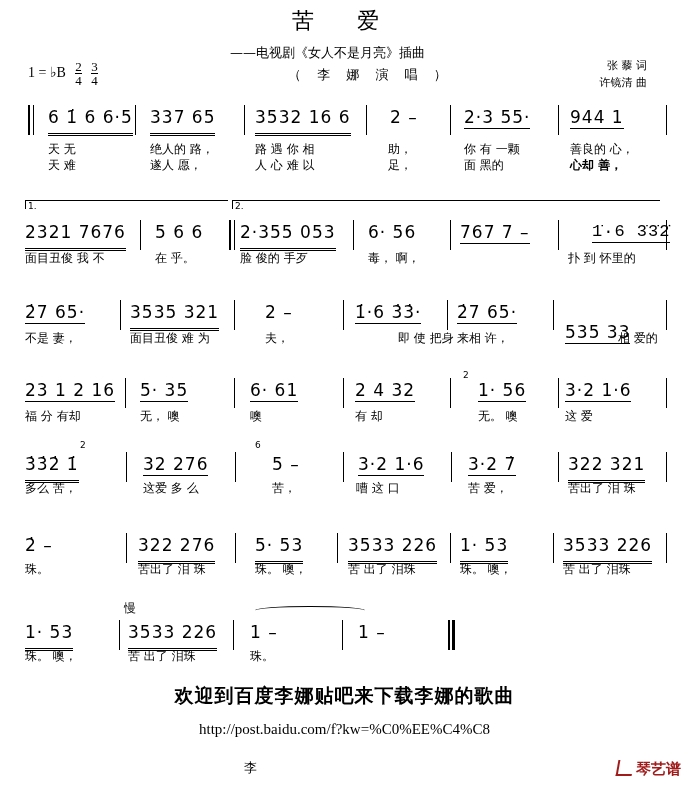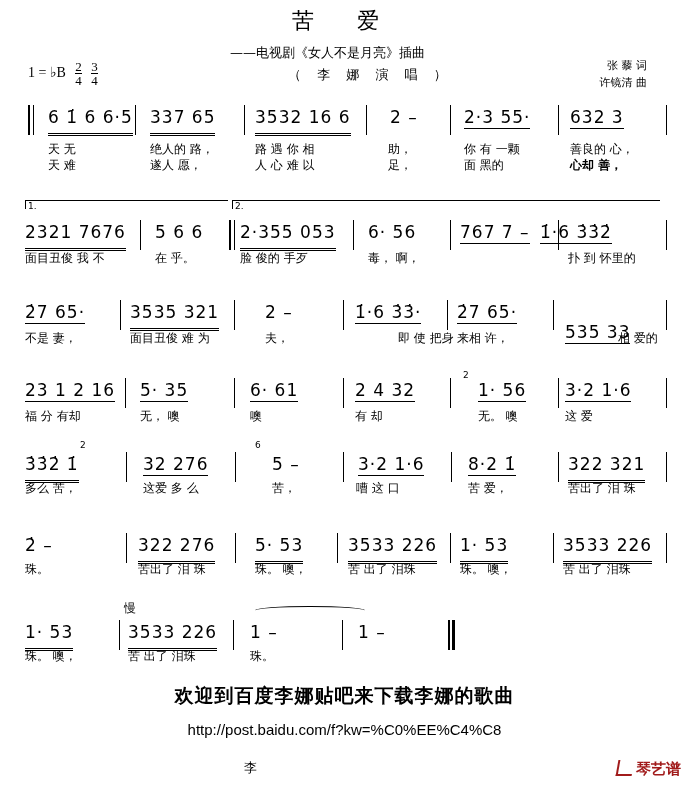--- a/index.html
+++ b/index.html
@@ -17,21 +17,21 @@
   .system { position:absolute; left:0; width:689px; }
   .bar { position:absolute; width:1px; background:#000; height:30px; }
   .notes { position:absolute; font-size:17px; font-family:"DejaVu Sans",sans-serif; letter-spacing:1px; }
   .ul1 { border-bottom:1px solid #000; padding-bottom:1px; }
   .ul2 { border-bottom:3px double #000; padding-bottom:6px; }
   .lyr { position:absolute; font-size:12px; }
   .volta { position:absolute; border-top:1px solid #000; border-left:1px solid #000; height:8px; font-size:9px; padding-left:2px; line-height:10px; }
   .slur { position:absolute; border-top:1px solid #000; border-radius:50% 50% 0 0; height:8px; }
   .tempo { position:absolute; font-size:12px; }
   .footer-main { left:0; width:689px; top:683px; text-align:center; font-size:19px; font-weight:bold; font-family:"DejaVu Serif",serif; letter-spacing:1px; }
-  .footer-url { left:0; width:689px; top:721px; text-align:center; font-size:15px; font-family:Liberation Sans, sans-serif; }
+  .footer-url { left:0; width:689px; top:721px; text-align:center; font-size:15px; font-family:Liberation Serif, serif; }
   .footer-name { left:244px; top:759px; font-size:13px; }
   .logo { right:8px; top:760px; font-size:15px; font-weight:bold; color:#a11b1b; }
   .logo-mark { display:inline-block; width:14px; height:14px; border-left:2px solid #a11b1b; border-bottom:2px solid #a11b1b; transform:skewX(-10deg); margin-right:3px; vertical-align:-2px; }
 </style>
 </head>
 <body>
 
 <div class="abs title">苦 爱</div>
 <div class="abs subtitle">——电视剧《女人不是月亮》插曲</div>
 <div class="abs singer">（ 李 娜 演 唱 ）</div>
@@ -49,21 +49,21 @@
   <div class="notes ul2" style="left:48px;top:2px;">6 1̇ 6   6·5</div>
   <div class="bar" style="left:135px;"></div>
   <div class="notes ul2" style="left:150px;top:2px;">337 65</div>
   <div class="bar" style="left:244px;"></div>
   <div class="notes ul2" style="left:255px;top:2px;">3532 16 6</div>
   <div class="bar" style="left:366px;"></div>
   <div class="notes" style="left:390px;top:2px;">2  –</div>
   <div class="bar" style="left:450px;"></div>
   <div class="notes ul1" style="left:464px;top:2px;">2·3 55·</div>
   <div class="bar" style="left:558px;"></div>
-  <div class="notes ul1" style="left:570px;top:2px;">632  3</div>
+  <div class="notes ul1" style="left:570px;top:2px;">944  1</div>
   <div class="bar" style="left:666px;"></div>
   <div class="lyr" style="left:48px;top:36px;">天    无</div>
   <div class="lyr" style="left:48px;top:52px;">天    难</div>
   <div class="lyr" style="left:150px;top:36px;">绝人的 路，</div>
   <div class="lyr" style="left:150px;top:52px;">遂人  愿，</div>
   <div class="lyr" style="left:255px;top:36px;">路 遇  你 相</div>
   <div class="lyr" style="left:255px;top:52px;">人 心  难 以</div>
   <div class="lyr" style="left:388px;top:36px;">助，</div>
   <div class="lyr" style="left:388px;top:52px;">足，</div>
   <div class="lyr" style="left:464px;top:36px;">你 有 一颗</div>
@@ -79,21 +79,21 @@
   <div class="bar" style="left:140px;top:20px;"></div>
   <div class="notes" style="left:155px;top:22px;">5 6  6</div>
   <div class="bar" style="left:229px;top:20px;width:2px;"></div>
   <div class="bar" style="left:234px;top:20px;"></div>
   <div class="notes ul2" style="left:240px;top:22px;">2·355 053</div>
   <div class="bar" style="left:353px;top:20px;"></div>
   <div class="notes" style="left:368px;top:22px;">6·  56</div>
   <div class="bar" style="left:450px;top:20px;"></div>
   <div class="notes ul1" style="left:460px;top:22px;">767 7 –</div>
   <div class="bar" style="left:558px;top:20px;"></div>
-  <div class="notes ul1" style="left:540px;top:22px;">1̇·6 3̇3̇2̇</div>
+  <div class="notes ul1" style="left:592px;top:22px;font-family:Liberation Mono, monospace;">1̇·6 3̇3̇2̇</div>
   <div class="bar" style="left:666px;top:20px;"></div>
   <div class="lyr" style="left:25px;top:50px;">面目丑俊 我  不</div>
   <div class="lyr" style="left:155px;top:50px;">在 乎。</div>
   <div class="lyr" style="left:240px;top:50px;">脸  俊的 手歹</div>
   <div class="lyr" style="left:368px;top:50px;">毒，  啊，</div>
   <div class="lyr" style="left:568px;top:50px;">扑 到 怀里的</div>
 </div>
 
 <div class="system" style="top:300px;">
   <div class="notes ul1" style="left:25px;top:2px;">2̇7  65·</div>
@@ -142,21 +142,21 @@
   <div class="notes ul2" style="left:25px;top:2px;">3̇3̇2̇  1̇</div>
   <div class="abs" style="left:80px;top:-12px;font-size:9px;">2</div>
   <div class="bar" style="left:126px;"></div>
   <div class="notes ul1" style="left:143px;top:2px;">32 276</div>
   <div class="bar" style="left:235px;"></div>
   <div class="abs" style="left:255px;top:-12px;font-size:9px;">6</div>
   <div class="notes" style="left:272px;top:2px;">5  –</div>
   <div class="bar" style="left:343px;"></div>
   <div class="notes ul1" style="left:358px;top:2px;">3·2 1·6</div>
   <div class="bar" style="left:451px;"></div>
-  <div class="notes ul1" style="left:468px;top:2px;">8·2  1̇</div>
+  <div class="notes ul1" style="left:468px;top:2px;">3·2  7̇</div>
   <div class="bar" style="left:558px;"></div>
   <div class="notes ul2" style="left:568px;top:2px;">322 321</div>
   <div class="bar" style="left:666px;"></div>
   <div class="lyr" style="left:25px;top:28px;">多么     苦，</div>
   <div class="lyr" style="left:143px;top:28px;">这爱 多 么</div>
   <div class="lyr" style="left:272px;top:28px;">苦，</div>
   <div class="lyr" style="left:356px;top:28px;">嘈 这 口</div>
   <div class="lyr" style="left:468px;top:28px;">苦      爱，</div>
   <div class="lyr" style="left:568px;top:28px;">苦出了 泪 珠</div>
 </div>

